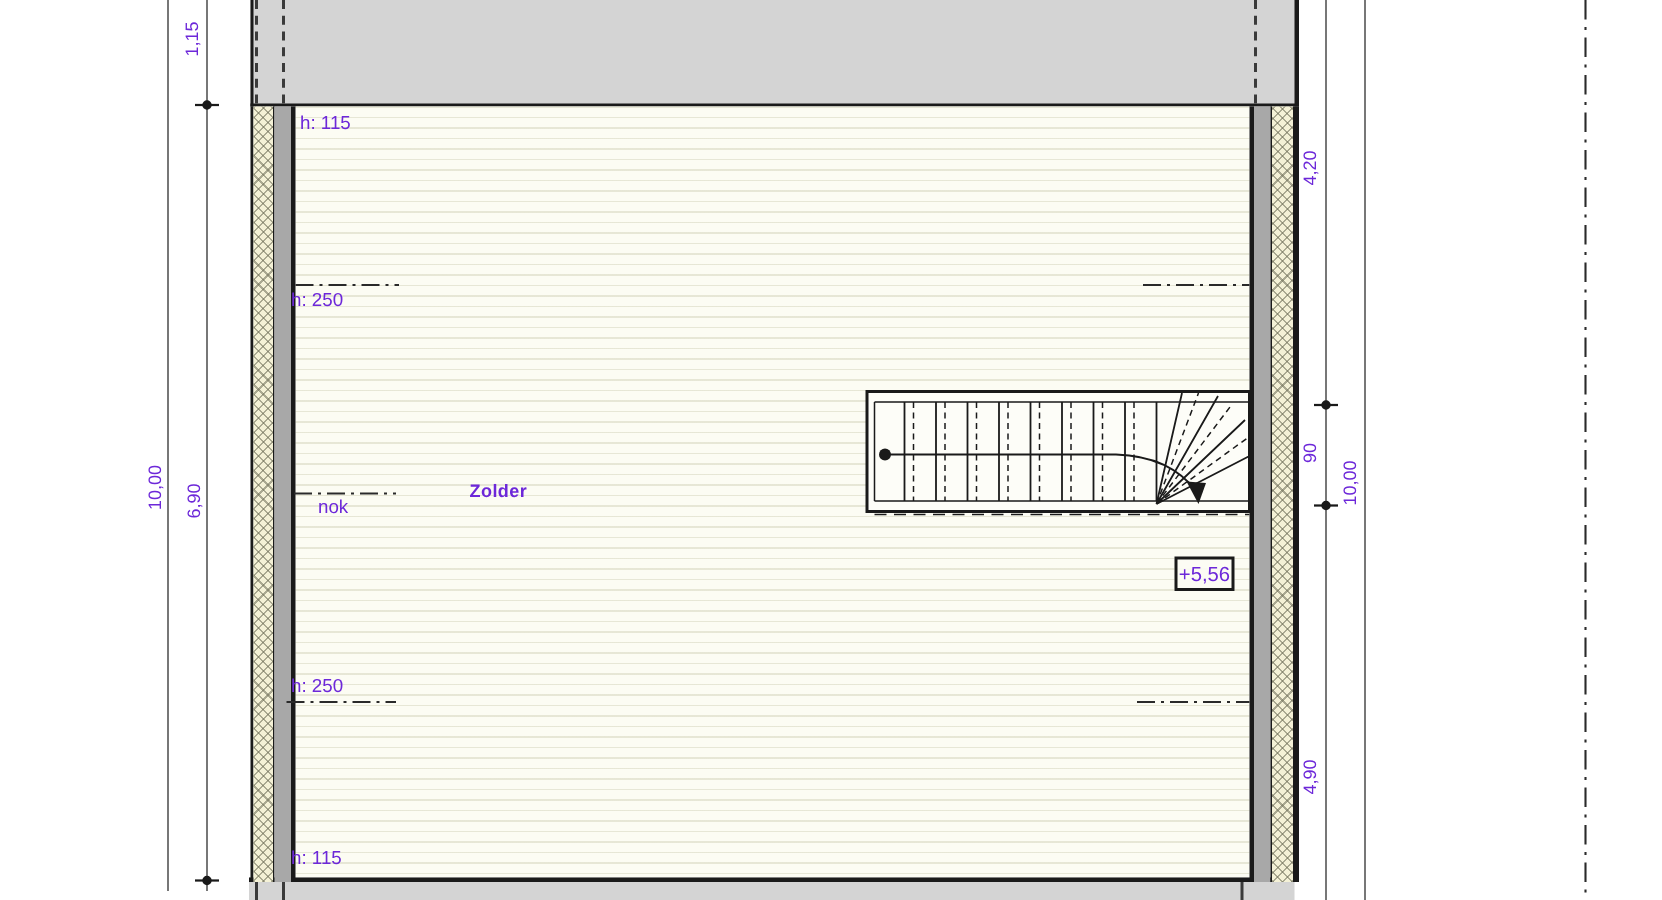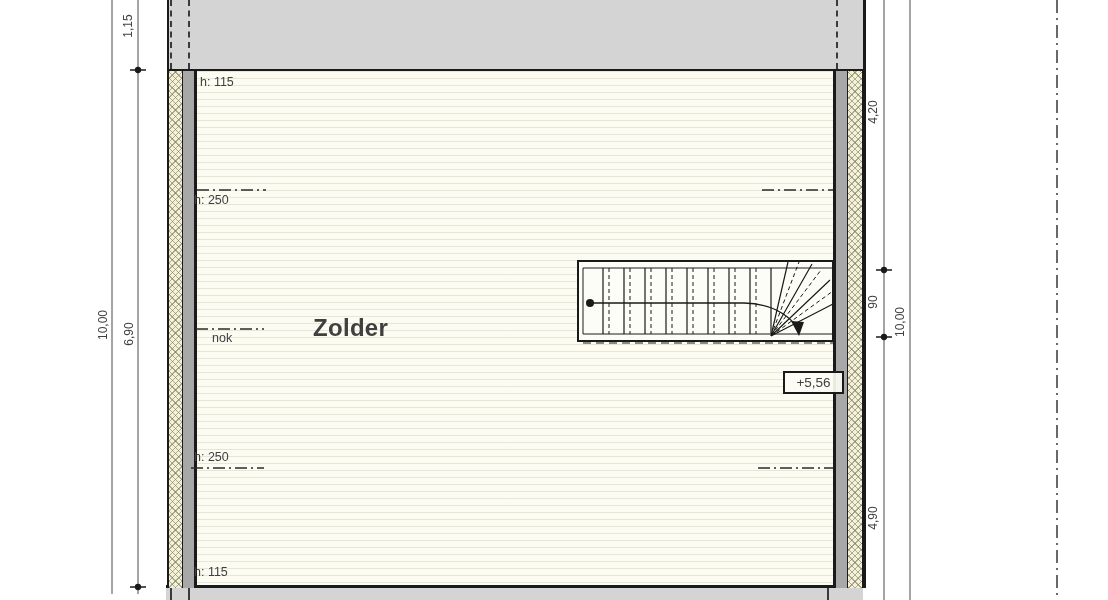--- a/index.html
+++ b/index.html
@@ -1,18 +1,18 @@
 <!DOCTYPE html>
 <html><head>
 <meta charset="utf-8">
 <style>
   html,body{margin:0;padding:0;background:#fff;}
   #canvas{
     position:relative;width:1108px;height:600px;background:#ffffff;
-    font-family:"Liberation Sans","DejaVu Sans",sans-serif;color:#404040;overflow:hidden;
+    font-family:"Liberation Sans","DejaVu Sans",sans-serif;color:#6d28d9;overflow:hidden;
   }
   .abs{position:absolute;box-sizing:border-box;}
   
   .band{background:#d4d4d4;}
   #top-band{left:167px;top:0;width:699px;height:71px;
     border-left:2px solid #1a1a1a;border-right:3px solid #1a1a1a;border-bottom:2px solid #1a1a1a;}
   #bottom-band{left:166px;top:585px;width:697px;height:15px;border-top:3px solid #1a1a1a;}
   .hidden-line{border-left:2px dashed #3a3a3a;width:0;}
   
   #floor{left:197px;top:71px;width:636px;height:514px;background-color:#fcfcf3;
@@ -21,24 +21,24 @@
   .wall{display:flex;top:71px;height:517px;}
   .w-black{background:#1a1a1a;}
   .w-gray{background:#a8a8a8;}
   .w-hatch{background-color:#f4f1d6;
     background-image:repeating-linear-gradient(45deg, rgba(110,110,88,0.55) 0 1px, transparent 1px 4.5px),
                      repeating-linear-gradient(-45deg, rgba(110,110,88,0.55) 0 1px, transparent 1px 4.5px);}
   #left-wall{left:167px;width:30px;}
   #right-wall{left:833px;width:33px;}
   
   .lbl{position:absolute;font-size:12.5px;line-height:15px;white-space:nowrap;}
-  #room-label{left:313px;top:320px;font-size:24px;font-weight:600;letter-spacing:.3px;}
+  #room-label{left:313px;top:320px;font-size:12px;font-weight:600;letter-spacing:.3px;}
   .vlbl{position:absolute;width:44px;height:44px;display:flex;align-items:center;justify-content:center;
     font-size:12px;transform:rotate(-90deg);white-space:nowrap;}
-  #level-box{left:783px;top:371px;width:61px;height:23px;border:2px solid #1a1a1a;
+  #level-box{left:783px;top:371px;width:40px;height:23px;border:2px solid #1a1a1a;
     background:rgba(252,252,244,0.92);display:flex;align-items:center;justify-content:center;
     font-size:13.5px;}
   svg{position:absolute;left:0;top:0;pointer-events:none;}
 </style>
 </head>
 <body>
 
 <div id="canvas">
 
   <div class="abs band" id="top-band"></div>

